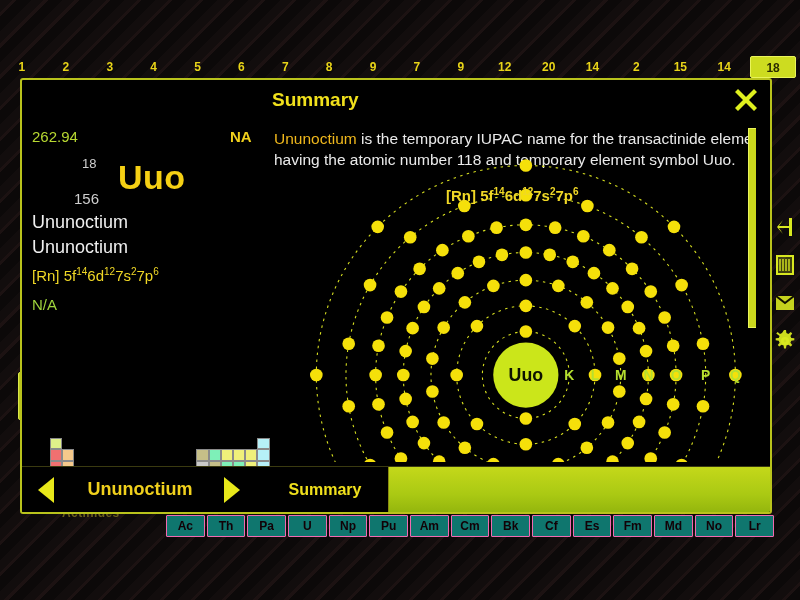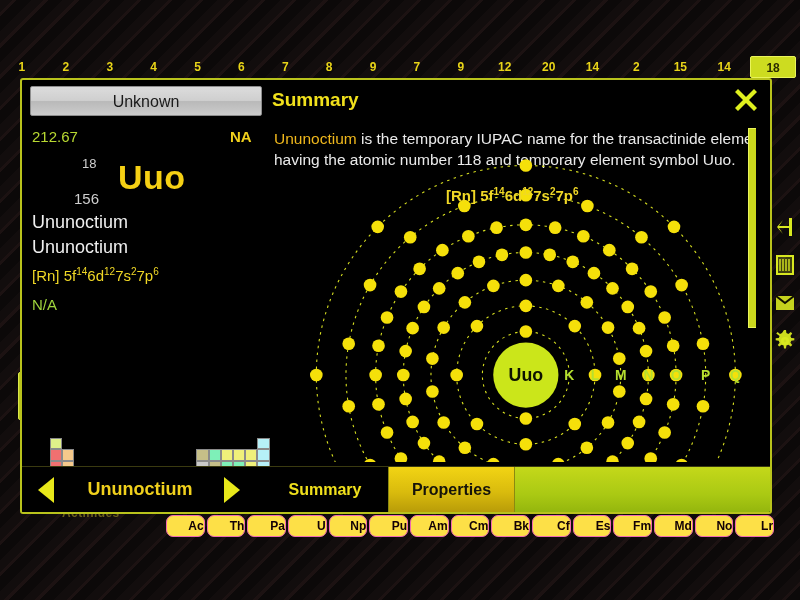--- a/index.html
+++ b/index.html
@@ -28,23 +28,23 @@
     color:#2c2c00; background:#cddc20; border:1px solid #e9f45a;
     border-radius:2px; margin:0 4px;
   }
 
   
   #actinide-strip{
     position:absolute; left:166px; top:515px; width:608px; height:22px;
     display:flex; gap:2px;
   }
   #actinide-strip .el{
-    flex:1 1 0; background:#fde047; border:1px solid #f06ab0;
-    color:#120006; font-size:12px; font-weight:bold; text-align:right;
-    line-height:20px; border-radius:7px;
+    flex:1 1 0; background:#0f766e; border:1px solid #f06ab0;
+    color:#120006; font-size:12px; font-weight:bold; text-align:center;
+    line-height:20px; border-radius:1px;
   }
 
   
   #hidden-label{
     position:absolute; left:62px; top:506px; color:#6a5e20;
     font-size:12px; font-weight:bold; letter-spacing:.4px;
   }
 
   
   #left-tab{
@@ -236,31 +236,30 @@
     <svg viewBox="0 0 24 24" fill="currentColor">
       <path d="M12 8a4 4 0 100 8 4 4 0 000-8zm0 2.6a1.4 1.4 0 110 2.8 1.4 1.4 0 010-2.8z"></path>
       <path d="M11 1h2l.4 3 2 .9 2.4-1.8 1.4 1.4-1.8 2.4.9 2 3 .4v2l-3 .4-.9 2 1.8 2.4-1.4 1.4-2.4-1.8-2 .9-.4 3h-2l-.4-3-2-.9-2.4 1.8-1.4-1.4 1.8-2.4-.9-2-3-.4v-2l3-.4.9-2L3.2 4.5 4.6 3.1 7 4.9l2-.9z" opacity="0.95"></path>
     </svg>
   </div>
 </div>
 
 <div id="dialog">
 
   <div id="dlg-header">
-    <div id="category-btn">Unknown</div>
     <div id="panel-title">Summary</div>
     <div id="close-btn">
       <svg viewBox="0 0 32 32" fill="currentColor">
         <path d="M5 8 L8 5 L16 13 L24 5 L27 8 L19 16 L27 24 L24 27 L16 19 L8 27 L5 24 L13 16 Z"></path>
       </svg>
     </div>
   </div>
 
   <div id="info-col">
-    <div id="atomic-weight">212.67</div>
+    <div id="atomic-weight">262.94</div>
     <div id="na-label">NA</div>
     <div id="group-num">18</div>
     <div id="symbol">Uuo</div>
     <div id="atomic-num">156</div>
     <div id="name-en">Ununoctium</div>
     <div id="name-alt">Ununoctium</div>
     <div id="econf">[Rn] 5f<sup>14</sup>6d<sup>12</sup>7s<sup>2</sup>7p<sup>6</sup></div>
     <div id="oxidation">N/A</div>
   </div>
 
@@ -527,18 +526,17 @@
         </svg>
     </div>
     <div id="nav-name">Ununoctium</div>
     <div id="nav-next">
       <svg viewBox="0 0 28 30" fill="currentColor">
           <path d="M6 2 L6 28 L22 15 Z"></path>
         </svg>
     </div>
     <div id="tabs">
         <div class="tab active">Summary</div>
-        <div class="tab inactive">Properties</div>
         <div class="tab filler"></div>
       </div>
   </div>
 
 </div>
 
 </body></html>

